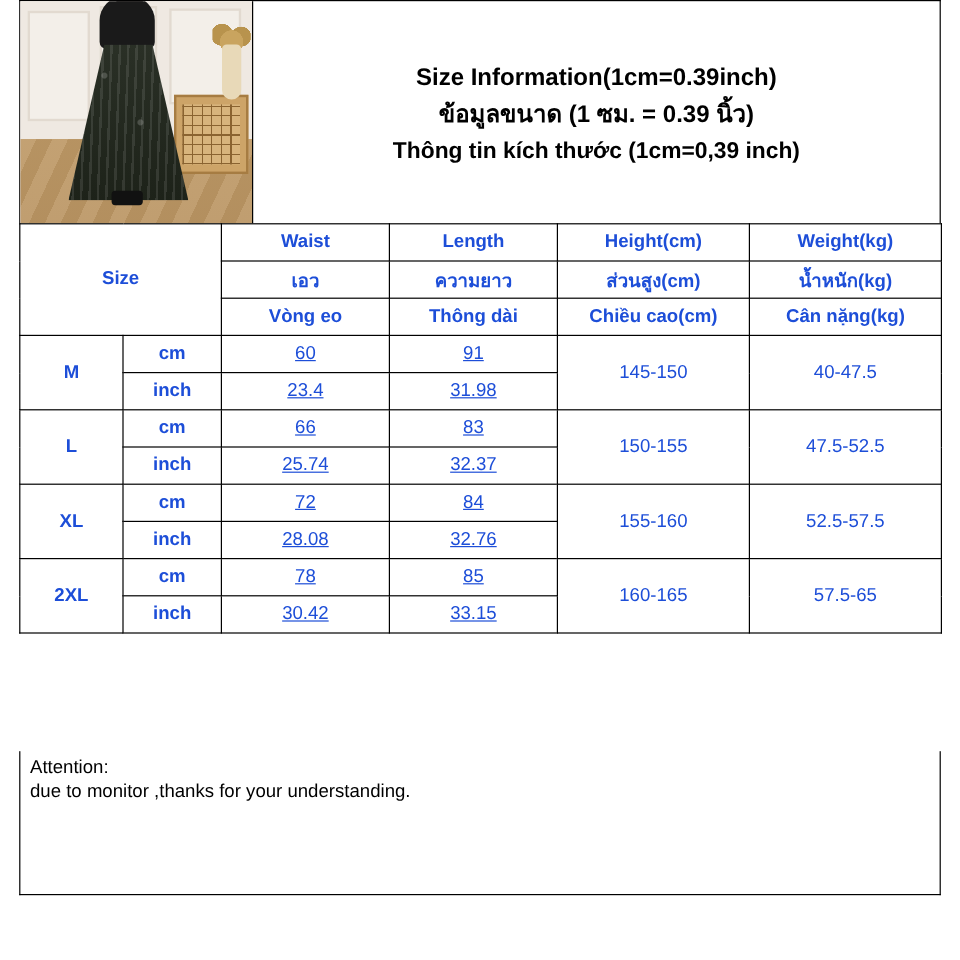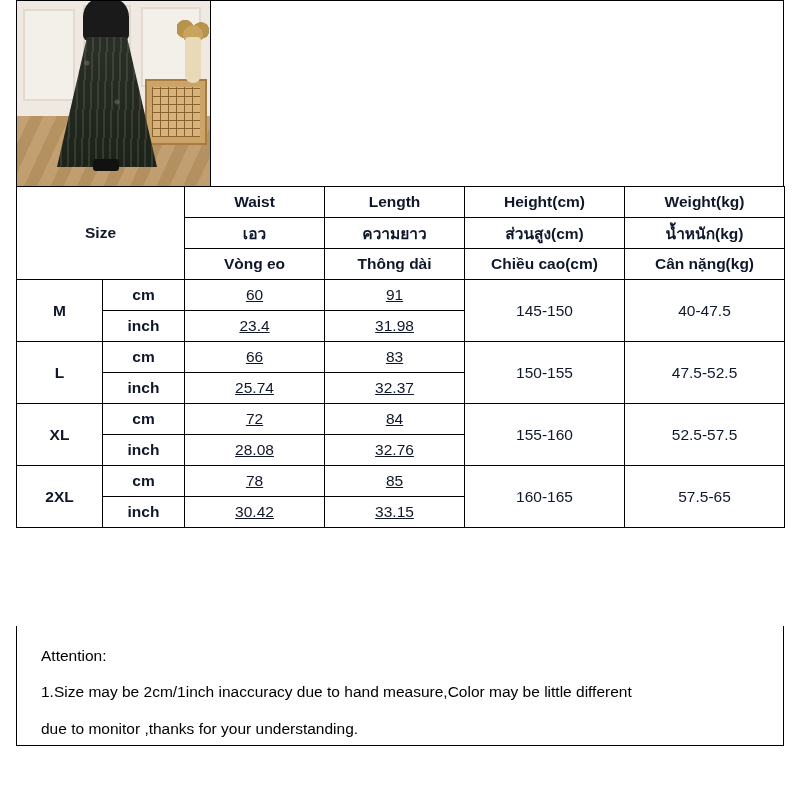--- a/index.html
+++ b/index.html
@@ -134,21 +134,21 @@
     left: 16px; top: 186px;
     width: 768px;
     border-collapse: collapse;
     table-layout: fixed;
   }
   table.size-table td {
     border: 1px solid #000;
     text-align: center;
     vertical-align: middle;
     font-size: 15.5px;
-    color: #0f172a;
+    color: #1d4ed8;
     padding: 2px 3px;
     height: 31px;
   }
   .col-size { width: 86px; }
   .col-unit { width: 82px; }
   .col-waist { width: 140px; }
   .col-length { width: 140px; }
   .col-height { width: 160px; }
   .col-weight { width: 160px; }
 
@@ -169,21 +169,21 @@
     left: 16px; top: 626px;
     width: 768px;
     height: 120px;
     border: 1px solid #000;
     border-top: none;
     padding: 4px 6px 6px 8px;
     font-size: 15.5px;
     line-height: 1.32;
     color: #000;
   }
-  .attention p { margin: 16px; }
+  .attention p { margin: 0; }
   .attn-title { font-size: 15.5px; }
 
   
   .green-mark {
     position: absolute;
     left: 211px; top: 0;
     width: 18px; height: 7px;
     background: #3fb63f;
   }
 </style>
@@ -202,20 +202,25 @@
       <div class="photo-wall-panel p3"></div>
       <div class="photo-floor-lines"></div>
       <div class="photo-cabinet"></div>
       <div class="photo-plant"></div>
       <div class="photo-vase"></div>
       <div class="photo-model-head"></div>
       <div class="photo-model-top"></div>
       <div class="photo-skirt"></div>
       <div class="photo-shoe"></div>
     </div>
+    <div class="title-cell">
+      <div class="title-line title-1">Size Information(1cm=0.39inch)</div>
+      <div class="title-line title-2">ข้อมูลขนาด (1 ซม. = 0.39 นิ้ว)</div>
+      <div class="title-line title-3">Thông tin kích thước (1cm=0,39 inch)</div>
+    </div>
   </div>
 
   <table class="size-table">
     <colgroup>
       <col class="col-size">
         <col class="col-unit">
         <col class="col-waist">
       <col class="col-length">
         <col class="col-height">
         <col class="col-weight">
@@ -295,17 +300,16 @@
       <tr>
         <td class="unit-label">inch</td>
         <td class="val">30.42</td>
         <td class="val">33.15</td>
       </tr>
     </tbody>
   </table>
 
   <div class="attention">
     <p class="attn-title">Attention:</p>
-    <p>1.Size may be 2cm/1inch inaccuracy due to hand measure,Color may be little different</p>
     <p>due to monitor ,thanks for your understanding.</p>
   </div>
 
 </div>
 
 </body></html>

